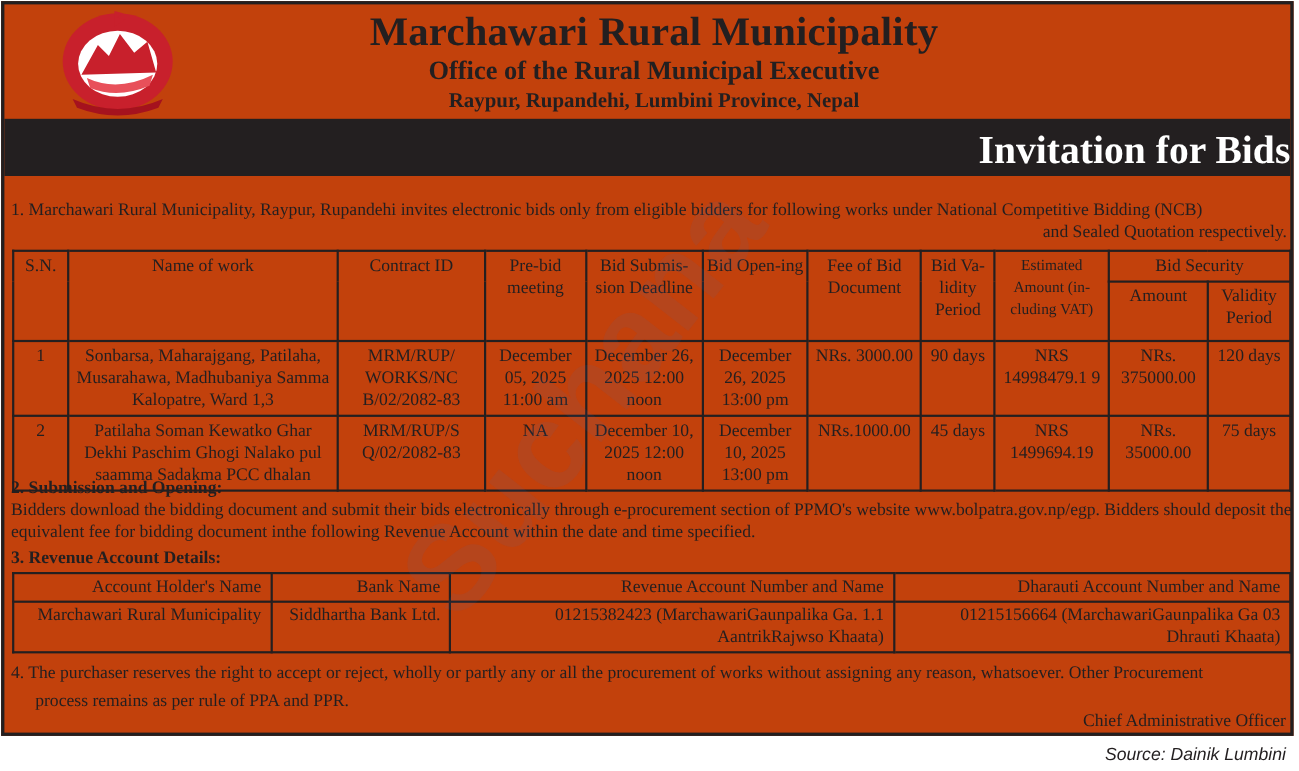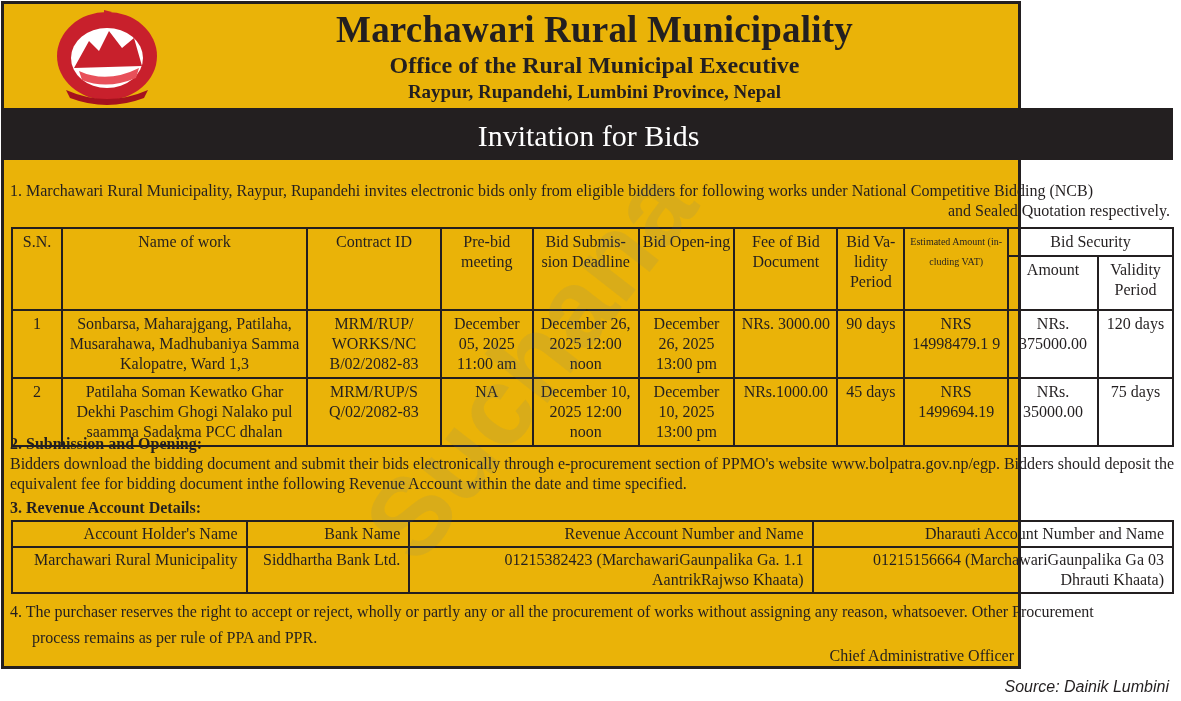--- a/index.html
+++ b/index.html
@@ -1,30 +1,30 @@
 <!DOCTYPE html>
 <html><head>
 <meta charset="utf-8">
 <style>
   html, body { margin:0; padding:0; background:#ffffff; }
   body { width:1181px; height:701px; position:relative; overflow:hidden;
          font-family:"Liberation Serif","DejaVu Serif",serif; color:#231f20; }
-  .frame { position:absolute; left:1px; top:1px; width:1020px; height:668px;
-           border:3px solid #231f20; box-sizing:border-box; background:#eab308; }
+  .frame { position:absolute; left:1px; top:1px; width:1175px; height:668px;
+           border:3px solid #231f20; box-sizing:border-box; background:#c2410c; }
   .header { position:absolute; left:0; top:0; width:1169px; height:104px; }
   .logo { position:absolute; left:40px; top:2px; width:126px; height:100px; }
   .title { position:absolute; left:0; width:1181px; text-align:center; top:4px;
            font-size:37px; font-weight:bold; letter-spacing:0.2px; }
   .subtitle { position:absolute; left:0; width:1181px; text-align:center; top:48px;
               font-size:24px; font-weight:bold; }
   .address { position:absolute; left:0; width:1181px; text-align:center; top:77px;
              font-size:19px; font-weight:bold; }
   .banner { position:absolute; left:0; top:104px; width:1169px; height:52px;
-            background:#231f20; color:#fff; text-align:center;
-            font-size:30px; font-weight:normal; line-height:56px; }
+            background:#231f20; color:#fff; text-align:right;
+            font-size:36px; font-weight:bold; line-height:56px; }
   .pubdate { position:absolute; right:4px; top:157px; font-size:16px; }
   .para { position:absolute; left:6px; font-size:16px; line-height:20px; }
   .p1 { top:177px; width:1160px; }
   .p1 .indent { padding-left:18px;text-align:right; }
   table { border-collapse:collapse; position:absolute; font-size:16px; }
   table td, table th { border:2px solid #231f20; font-weight:normal; vertical-align:top;
                        padding:3px 3px; line-height:20px; }
   .bids { left:7px; top:223px; width:1163px; text-align:center; }
   .bids th { height:auto;border-radius:22px; }
   .sec-h { font-weight:bold; font-size:16px; }
@@ -86,21 +86,21 @@
     <tbody>
         <tr>
       <th rowspan="2">S.N.</th>
       <th rowspan="2">Name of work</th>
       <th rowspan="2">Contract ID</th>
       <th rowspan="2">Pre-bid meeting</th>
       <th rowspan="2">Bid Submis-sion Deadline</th>
       <th rowspan="2">Bid Open-ing</th>
       <th rowspan="2">Fee of Bid Document</th>
       <th rowspan="2">Bid Va-lidity Period</th>
-      <th rowspan="2" style="font-size:10px">Estimated Amount (in-cluding VAT)</th>
+      <th rowspan="2" style="font-size:14px">Estimated Amount (in-cluding VAT)</th>
       <th colspan="2">Bid Security</th>
     </tr>
     <tr>
       <th style="height:46px">Amount</th>
       <th>Validity Period</th>
     </tr>
     <tr>
       <td>1</td>
       <td>Sonbarsa, Maharajgang, Patilaha, Musarahawa, Madhubaniya Samma Kalopatre, Ward 1,3</td>
       <td>MRM/RUP/ WORKS/NC B/02/2082-83</td>

